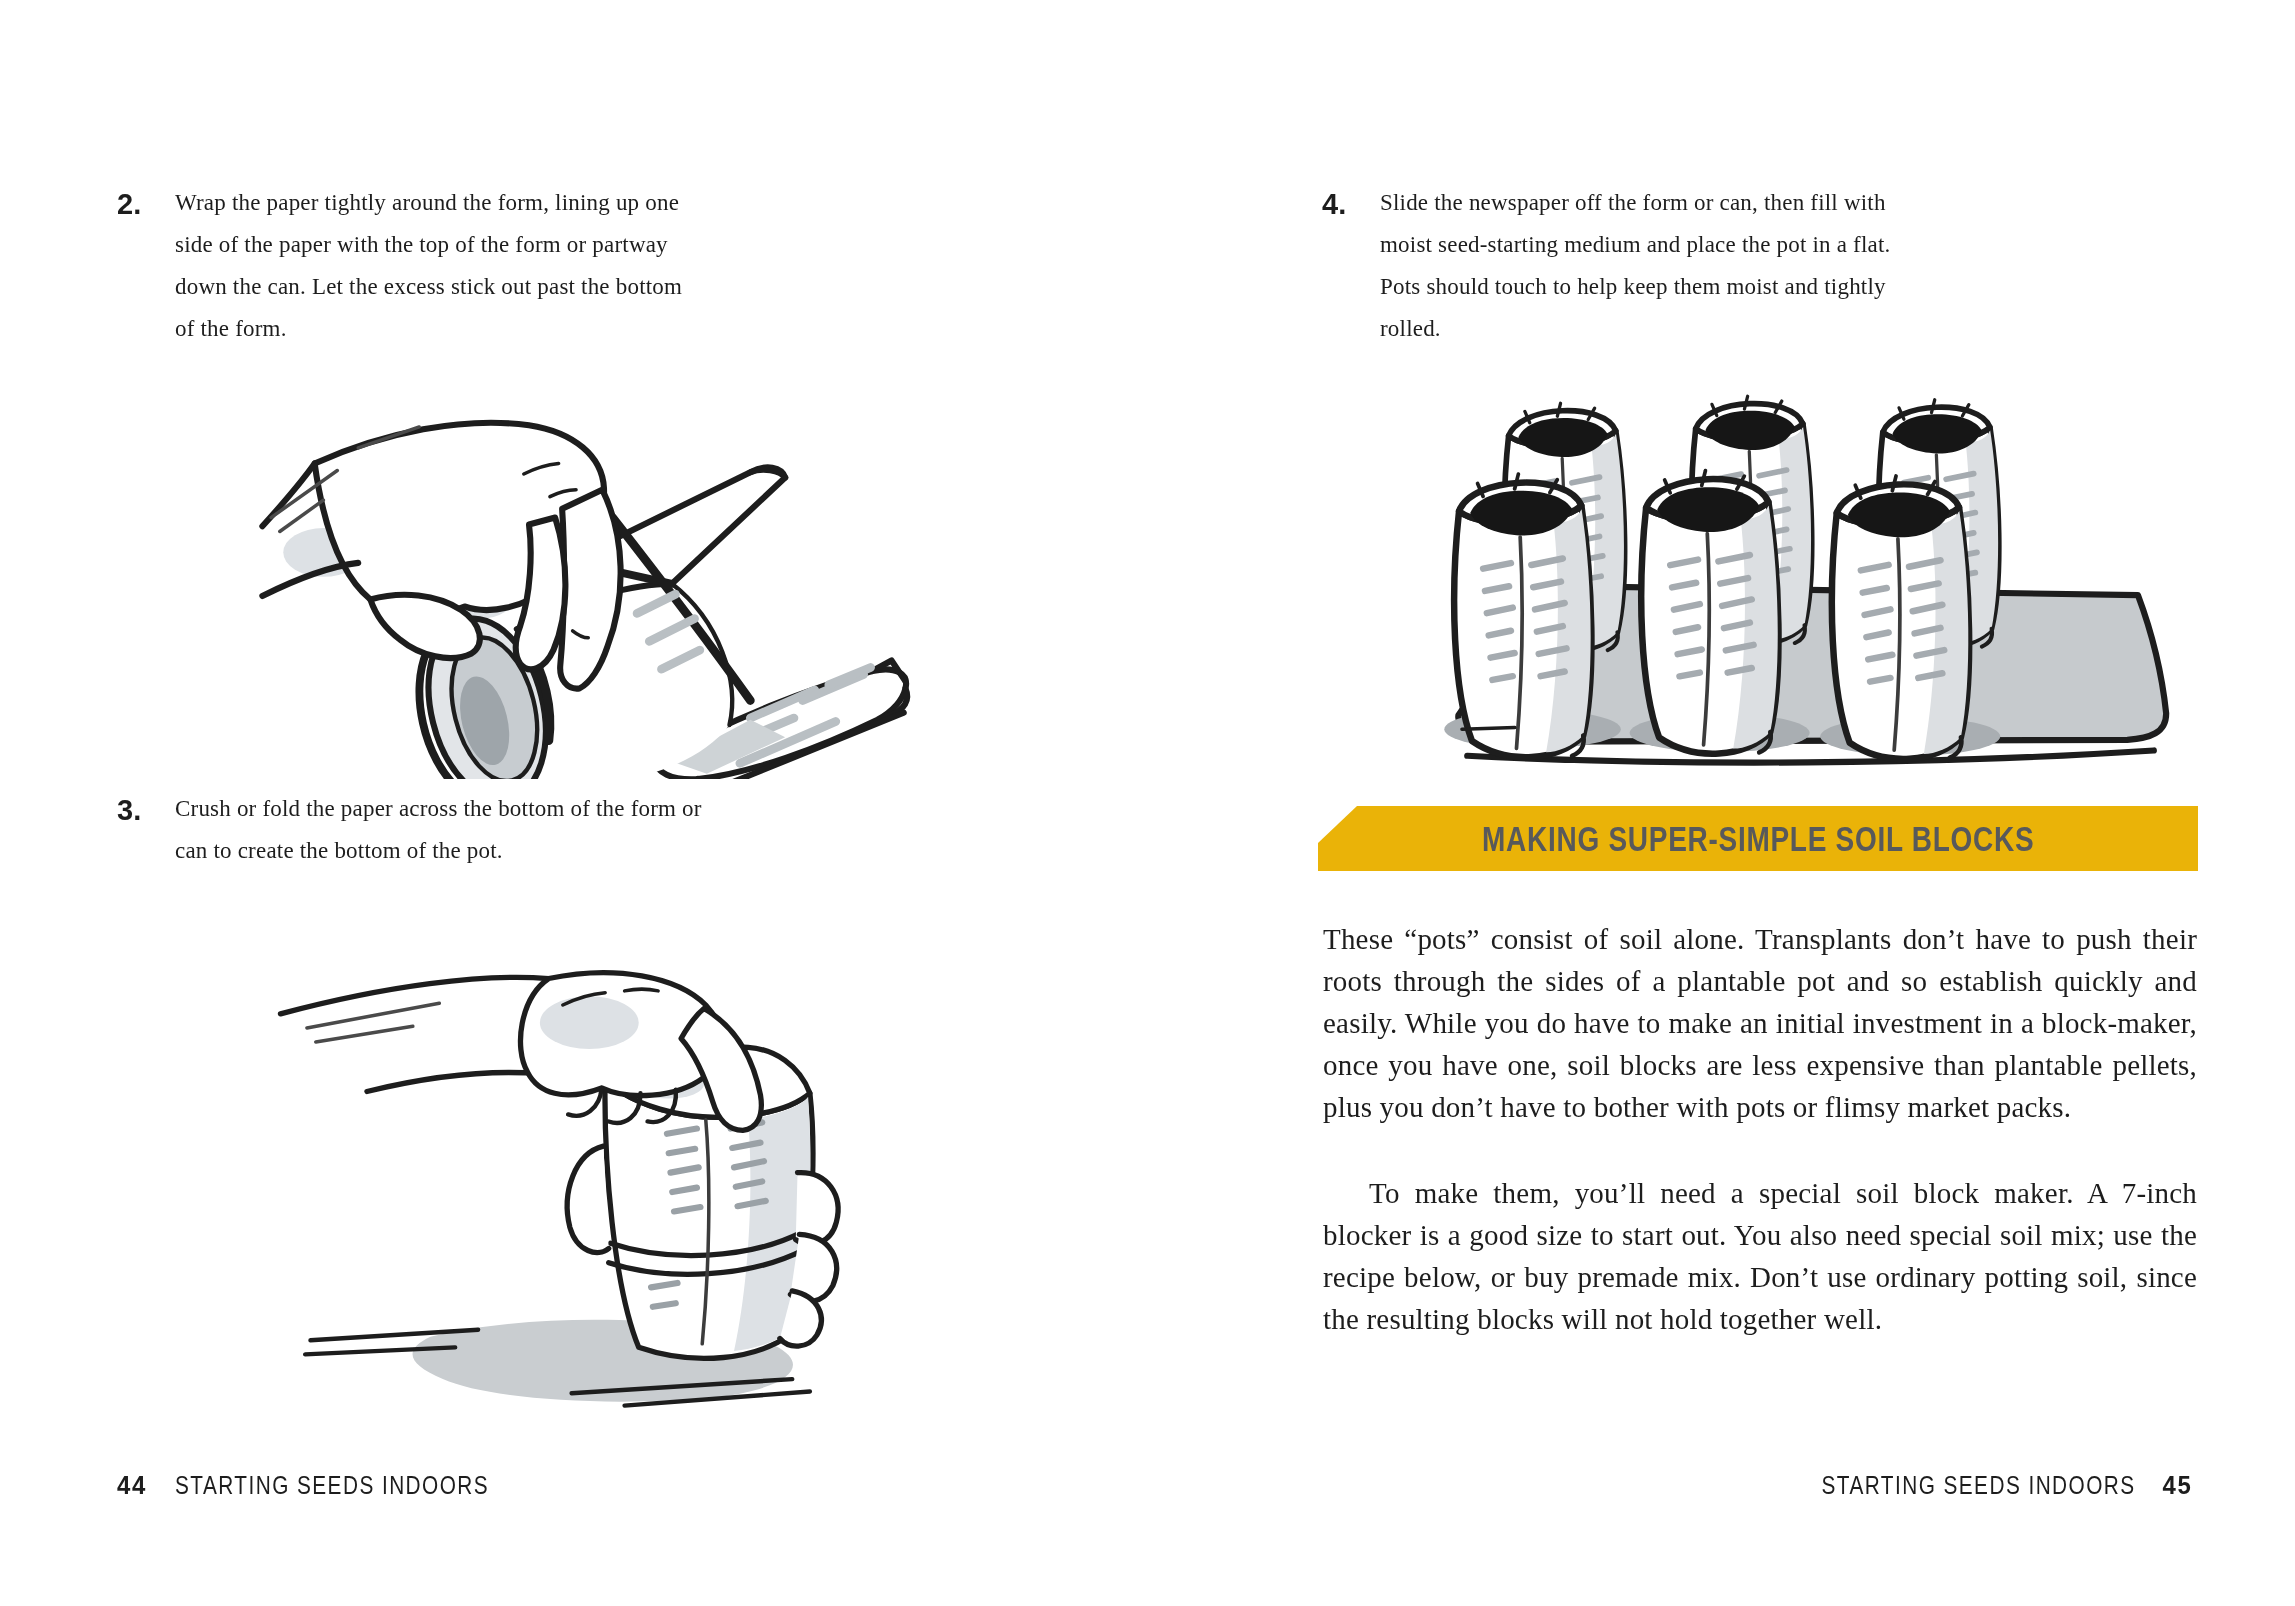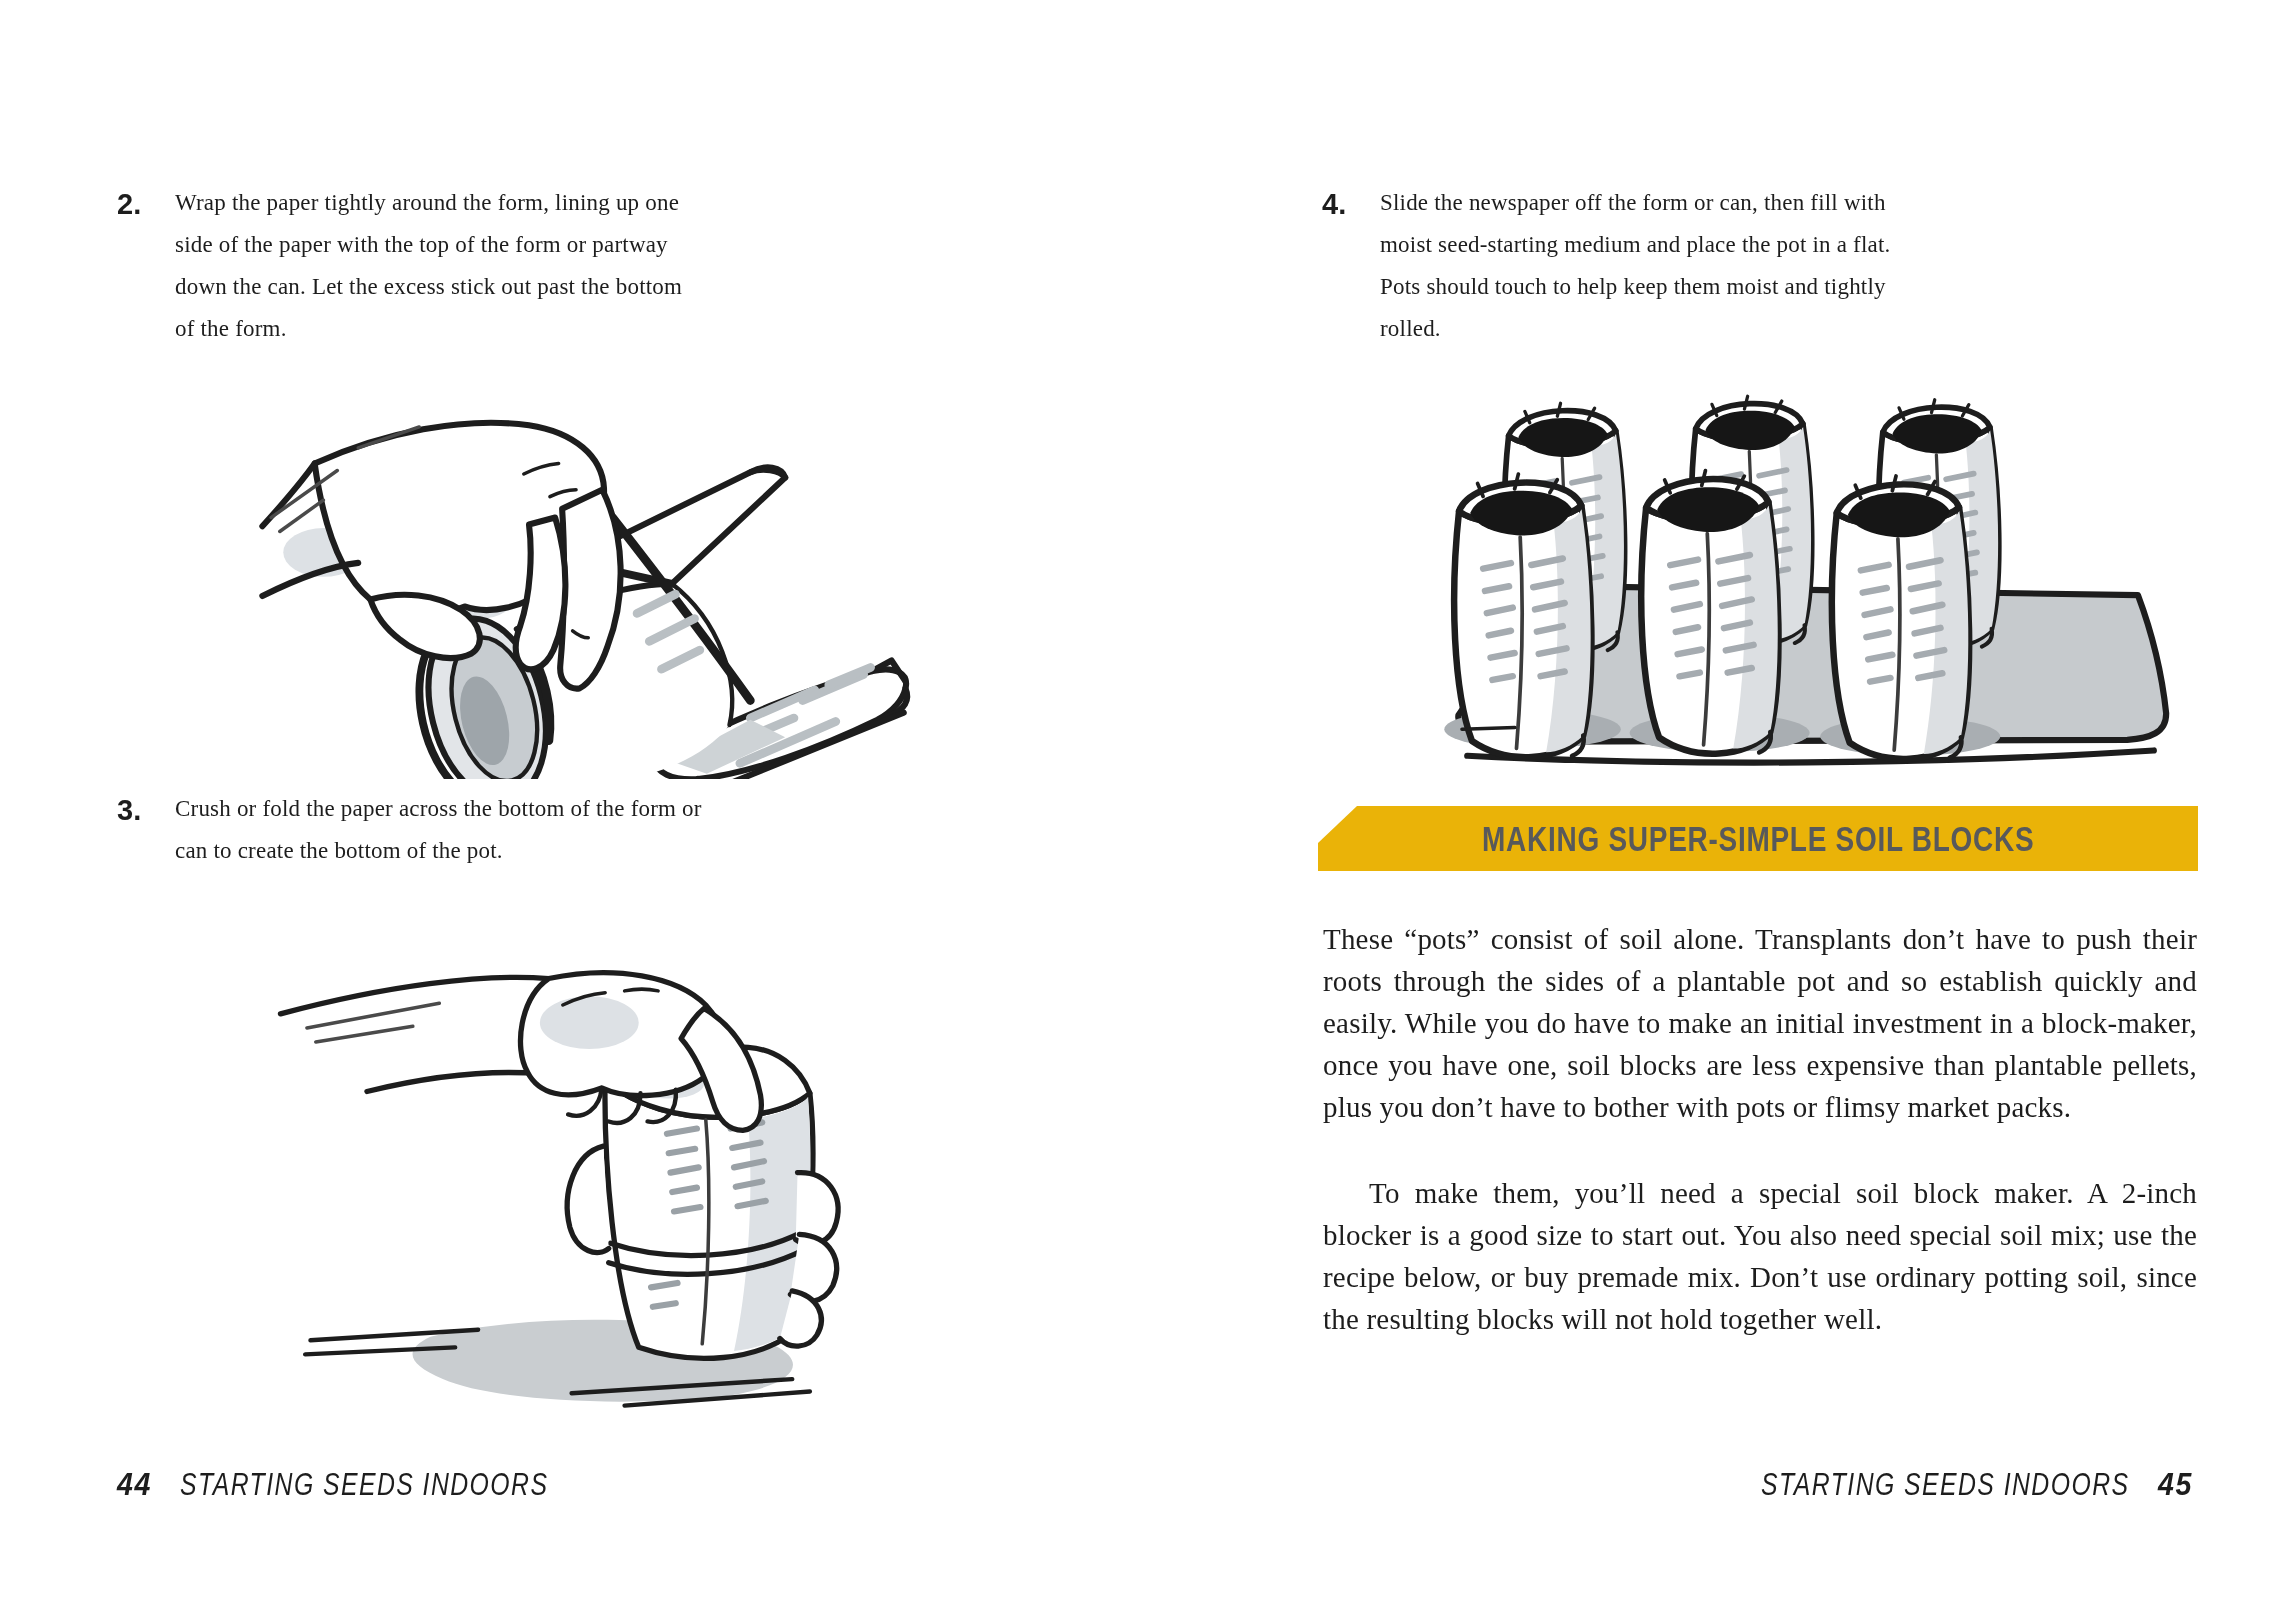--- a/index.html
+++ b/index.html
@@ -39,21 +39,21 @@
   .para{
     position:absolute;left:1323px;width:874px;
     font-size:29px;line-height:42px;text-align:justify;
     letter-spacing:0.2px;
   }
   .para.indent{text-indent:46px;}
   .footer{
     position:absolute;top:1469px;
     display:flex;align-items:baseline;gap:25px;
     font-family:"Liberation Sans", sans-serif;
-    font-size:31px;line-height:32px;color:#1d1d1d;font-style:italic;
+    font-size:26px;line-height:32px;color:#1d1d1d;
   }
   .footer.left{left:117px;}
   .footer.right{right:102px;}
   .footer .pnum{font-weight:700;letter-spacing:1.8px;transform:scaleX(.92);}
   .footer.left .pnum{transform-origin:left center;}
   .footer.right .pnum{transform-origin:right center;}
   .footer .ftitle{letter-spacing:1.8px;transform:scaleX(.8);}
   .footer.left .ftitle{transform-origin:left center;}
   .footer.right .ftitle{transform-origin:right center;}
 </style>
@@ -285,21 +285,21 @@
         </g>
       </svg>
     </figure>
 
     <div class="banner">
       <span class="heading">MAKING SUPER-SIMPLE SOIL BLOCKS</span>
     </div>
 
     <p class="para" style="top:918px;margin:0;">These “pots” consist of soil alone. Transplants don’t have to push their roots through the sides of a plantable pot and so establish quickly and easily. While you do have to make an initial investment in a block-maker, once you have one, soil blocks are less expensive than plantable pellets, plus you don’t have to bother with pots or flimsy market packs.</p>
 
-    <p class="para indent" style="top:1172px;margin:0;">To make them, you’ll need a special soil block maker. A 2-inch blocker is a good size to start out. You also need special soil mix; use the recipe below, or buy premade mix. Don’t use ordinary potting soil, since the resulting blocks will not hold together well.</p>
+    <p class="para indent" style="top:1172px;margin:0;">To make them, you’ll need a special soil block maker. A 7-inch blocker is a good size to start out. You also need special soil mix; use the recipe below, or buy premade mix. Don’t use ordinary potting soil, since the resulting blocks will not hold together well.</p>
 
     <div class="footer right">
       <span class="ftitle">STARTING SEEDS INDOORS</span>
       <span class="pnum">45</span>
     </div>
   </section>
 
 </div>
 
 

